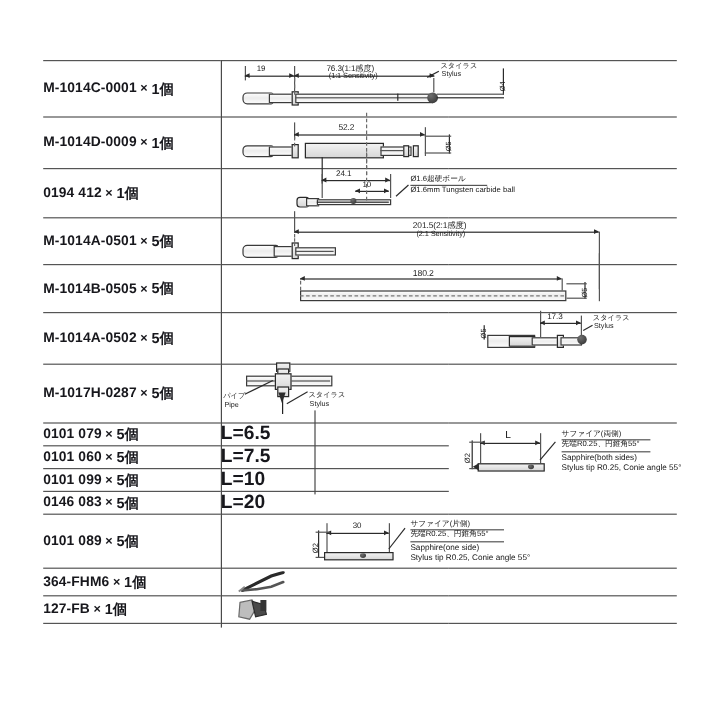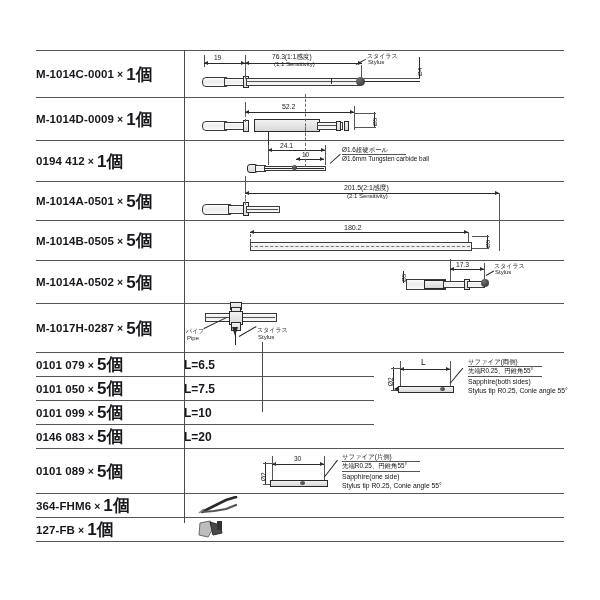--- a/index.html
+++ b/index.html
@@ -20,31 +20,31 @@
     border-top:1.6px solid #555;border-bottom:1.6px solid #555;
     padding:0;vertical-align:middle;position:relative;
   }
   .partcell{
     width:148px;
     font-size:11.5px;font-weight:bold;letter-spacing:.1px;
     color:#17171c;white-space:nowrap;padding-left:2px;
   }
   .part-inner{display:flex;align-items:center;gap:2px;}
   .mul{font-size:10.5px;font-weight:bold;padding:0 1px;}
-  .qty{font-size:17px;font-weight:bold;}
+  .qty{font-size:12px;font-weight:bold;}
   .vline{
     position:absolute;left:184px;top:50px;width:0;height:473px;
     border-left:1.5px solid #4a4a4a;
   }
   .vline2{
     position:absolute;left:262px;top:342px;width:0;height:70px;
     border-left:1.5px solid #4a4a4a;
   }
   .lcell{
-    width:78px;font-size:12px;font-weight:bold;padding-left:5px;color:#17171c;
+    width:78px;font-size:16px;font-weight:bold;padding-left:5px;color:#17171c;
   }
   .drawcell{position:relative;overflow:visible;}
   .thinrow td{border-top:1.1px solid #555;border-bottom:1.1px solid #555;} 
   .hl{position:absolute;background:#2b2b2b;height:1px;}       
   .vl{position:absolute;background:#2b2b2b;width:1px;}        
   .hl-thin{position:absolute;background:#555;height:1px;}
   .vl-thin{position:absolute;background:#555;width:1px;}
   .vdash{position:absolute;width:0;border-left:1px dashed #6a6a6a;}
   .dim{
     position:absolute;font-size:6.6px;color:#1d1d1d;white-space:nowrap;
@@ -354,21 +354,21 @@
           <div class="hl-thin" style="left:94px;top:13px;width:74px;"></div>
           <div class="hl-thin" style="left:94px;top:22.5px;width:74px;"></div>
           <div class="note" style="left:94px;top:25px;font-size:6.8px;">Sapphire(both sides)</div>
           <div class="note" style="left:94px;top:34px;font-size:6.8px;">Stylus tip R0.25, Conie angle 55°</div>
         </td>
       </tr>
 
       <tr class="thinrow">
         <td class="partcell" style="height:16px;">
           <div class="part-inner">
-            <span>0101 050</span>
+            <span>0101 060</span>
             <span class="mul">×</span>
             <span class="qty">5個</span>
           </div>
         </td>
         <td class="lcell">
           <span>L=7.5</span>
         </td>
       </tr>
 
       <tr class="thinrow">

